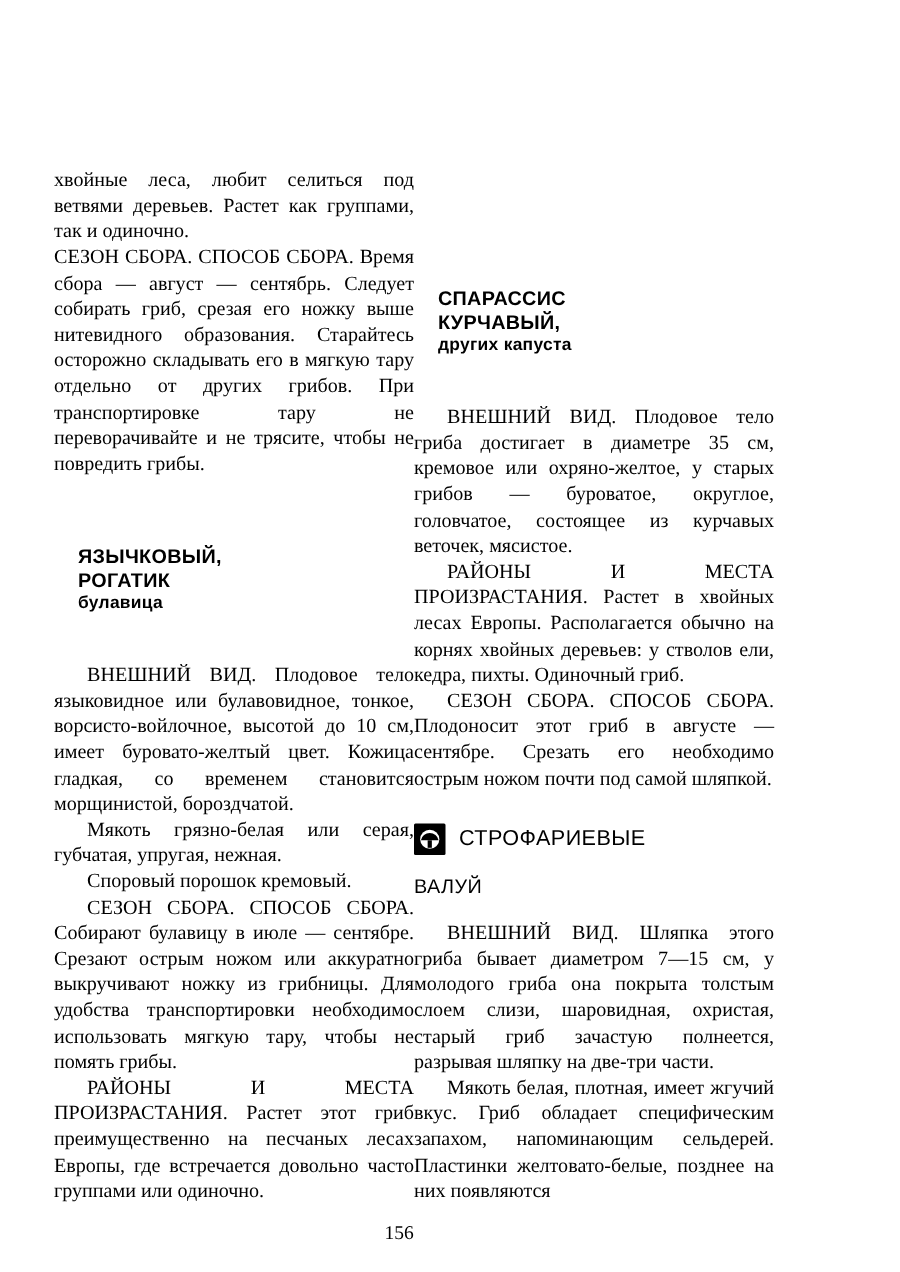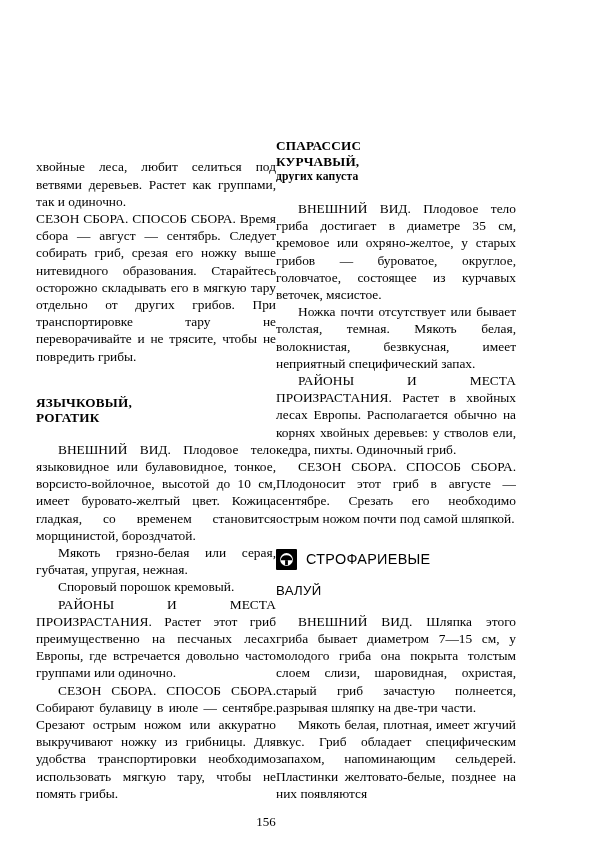--- a/index.html
+++ b/index.html
@@ -41,27 +41,27 @@
     text-justify: inter-word;
     hyphens: manual;
   }
   p.indent {
     text-indent: 22px;
   }
   p.noindent {
     text-indent: 0;
   }
   .heading {
-    font-family: Liberation Serif, serif;
+    font-family: Liberation Sans, sans-serif;
     font-weight: bold;
     font-size: 13.2px;
     line-height: 15.5px;
     text-align: left;
     text-indent: 0;
-    margin: 0;
+    margin: 16px;
     letter-spacing: 0.2px;
   }
   .heading .sub {
     font-size: 11.6px;
   }
   .gap-md { height: 15px; }
   .gap-lg { height: 22px; }
   .gap-xl { height: 30px; }
   .section-head {
     display: flex;
@@ -113,42 +113,42 @@
 
     <div class="col">
       <p class="noindent">хвойные леса, любит селиться под ветвями деревьев. Растет как группами, так и одиночно.</p>
       <p class="noindent">СЕЗОН СБОРА. СПОСОБ СБОРА. Время сбора — август — сентябрь. Следует собирать гриб, срезая его ножку выше нитевидного образования. Старайтесь осторожно складывать его в мягкую тару отдельно от других грибов. При транспортировке тару не переворачивайте и не трясите, чтобы не повредить грибы.</p>
 
       <div class="gap-xl"></div>
 
       <div class="heading">
         <div>ЯЗЫЧКОВЫЙ,</div>
         <div>РОГАТИК</div>
+        <div class="sub">булавица</div>
       </div>
 
       <div class="gap-md"></div>
 
       <p class="indent">ВНЕШНИЙ ВИД. Плодовое тело языковидное или булавовидное, тонкое, ворсисто-войлочное, высотой до 10 см, имеет буровато-желтый цвет. Кожица гладкая, со временем становится морщинистой, бороздчатой.</p>
       <p class="indent">Мякоть грязно-белая или серая, губчатая, упругая, нежная.</p>
       <p class="indent tick">Споровый порошок кремовый.</p>
+      <p class="indent">СЕЗОН СБОРА. СПОСОБ СБОРА. Собирают булавицу в июле — сентябре. Срезают острым ножом или аккуратно выкручивают ножку из грибницы. Для удобства транспортировки необходимо использовать мягкую тару, чтобы не помять грибы.</p>
       <p class="indent">РАЙОНЫ И МЕСТА ПРОИЗРАСТАНИЯ. Растет этот гриб преимущественно на песчаных лесах Европы, где встречается довольно часто группами или одиночно.</p>
-      <p class="indent">СЕЗОН СБОРА. СПОСОБ СБОРА. Собирают булавицу в июле — сентябре. Срезают острым ножом или аккуратно выкручивают ножку из грибницы. Для удобства транспортировки необходимо использовать мягкую тару, чтобы не помять грибы.</p>
     </div>
 
     <div class="col">
       <div class="heading">
         <div>СПАРАССИС</div>
         <div>КУРЧАВЫЙ,</div>
         <div class="sub">других капуста</div>
       </div>
 
       <div class="gap-md"></div>
 
       <p class="indent">ВНЕШНИЙ ВИД. Плодовое тело гриба достигает в диаметре 35 см, кремовое или охряно-желтое, у старых грибов — буроватое, округлое, головчатое, состоящее из курчавых веточек, мясистое.</p>
-      <p class="indent">Ножка почти отсутствует или бывает толстая, темная. Мякоть белая, волокнистая, безвкусная, имеет неприятный специфический запах.</p>
       <p class="indent">РАЙОНЫ И МЕСТА ПРОИЗРАСТАНИЯ. Растет в хвойных лесах Европы. Располагается обычно на корнях хвойных деревьев: у стволов ели, кедра, пихты. Одиночный гриб.</p>
       <p class="indent">СЕЗОН СБОРА. СПОСОБ СБОРА. Плодоносит этот гриб в августе — сентябре. Срезать его необходимо острым ножом почти под самой шляпкой.</p>
 
       <div class="gap-lg"></div>
 
       <div class="section-head">
         <span class="glyph-box">
           <svg width="15" height="15" viewBox="0 0 15 15">
             <circle cx="7.5" cy="7.5" r="6.4" fill="#ffffff"></circle>
             <path d="M1.6 8.2 A6 6 0 0 1 13.4 8.2 Z" fill="#000000"></path>

